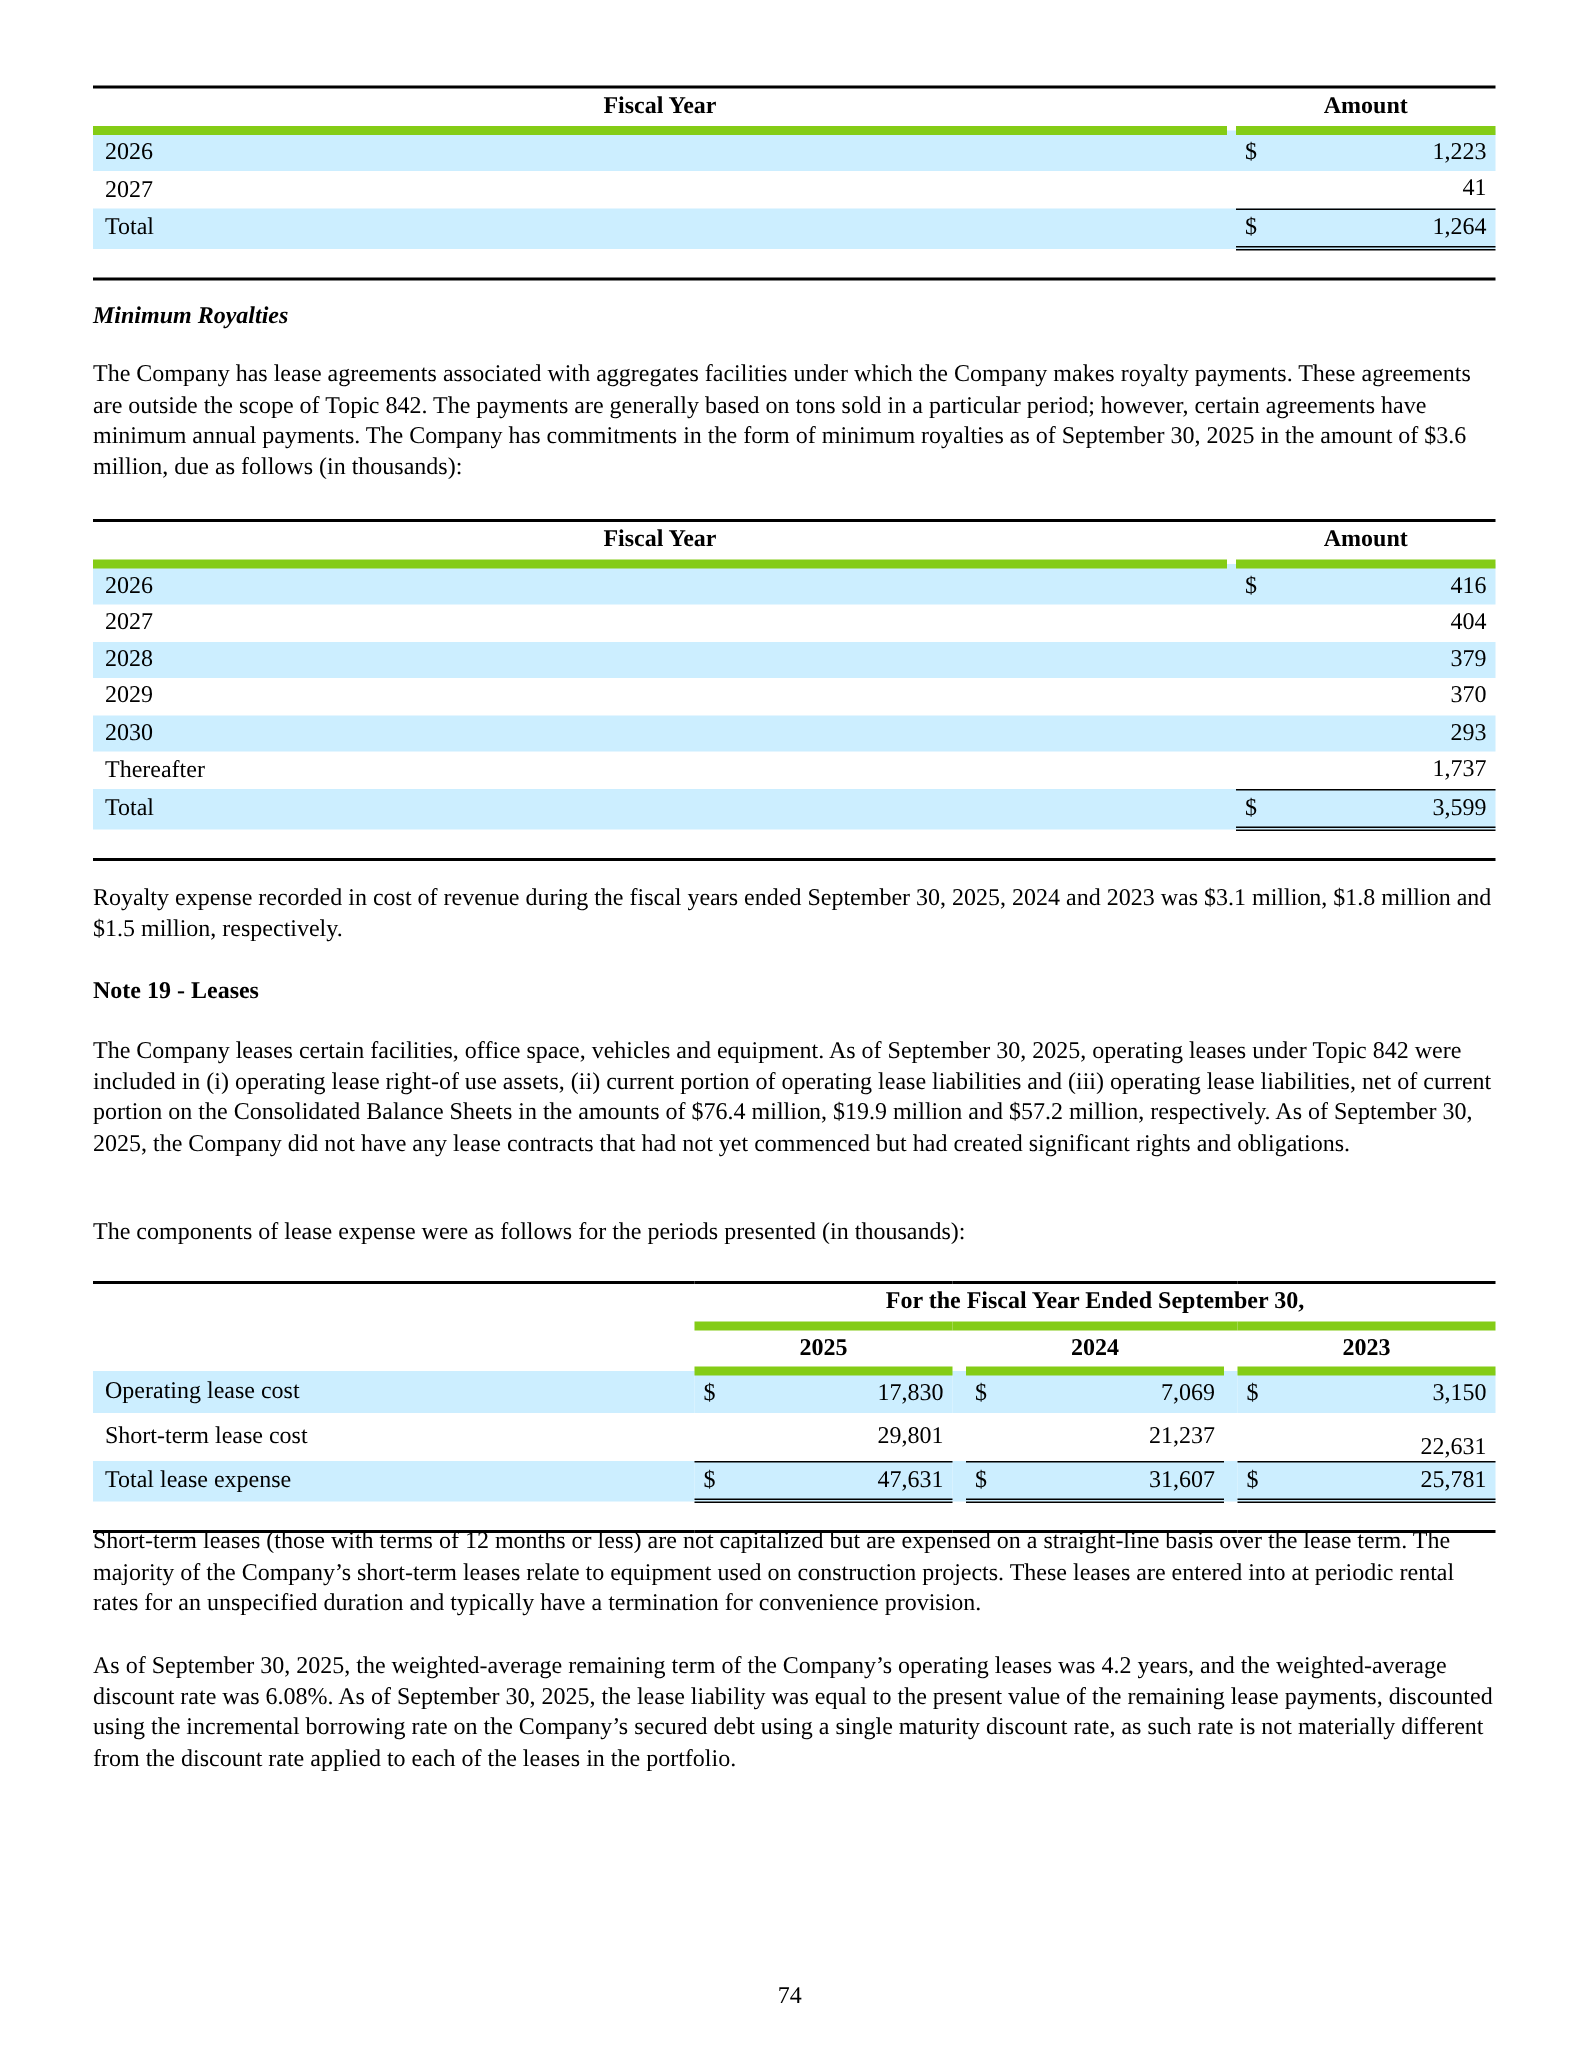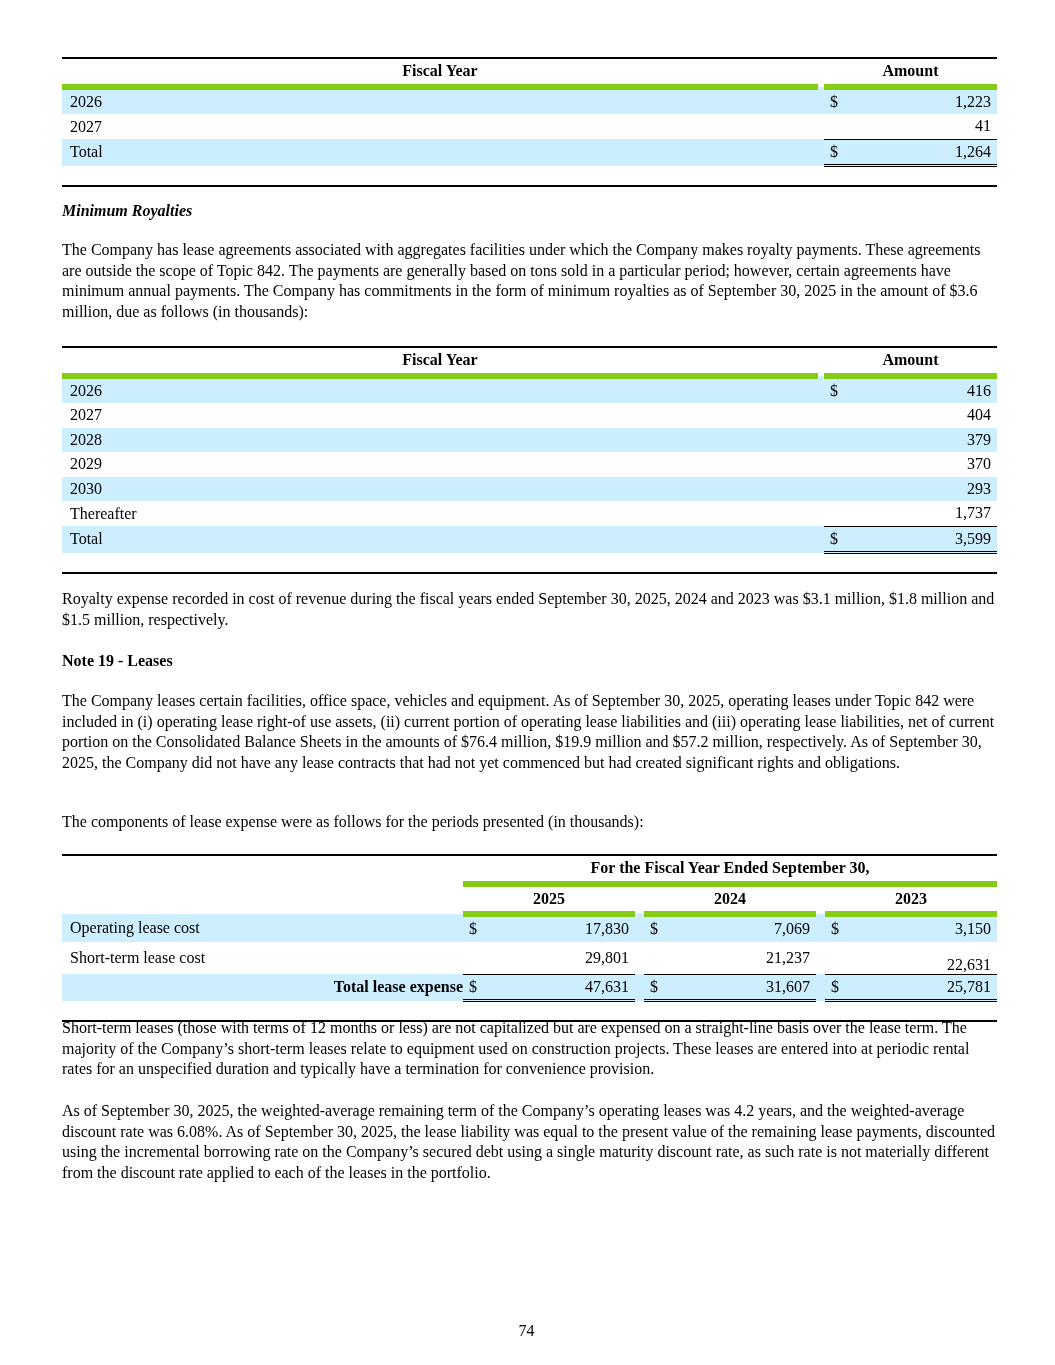--- a/index.html
+++ b/index.html
@@ -6,21 +6,21 @@
   body {
     width: 1055px; height: 1365px; position: relative; overflow: hidden;
     font-family: "Liberation Serif", serif; font-size: 16px; color: #000;
   }
   p { margin: 0; line-height: 20.5px; }
   .abs { position: absolute; left: 62px; width: 935px; }
 
   table { border-collapse: collapse; width: 935px; table-layout: fixed; }
   td, th { padding: 0; height: 24.5px; font-size: 16px; font-weight: normal; }
   .hl { background: #cceeff; }
-  .bold { font-weight: bold; text-align: right; }
+  .bold { font-weight: normal; }
   .num { text-align: right; padding-right: 6px; }
   .dol { text-align: left; padding-left: 6px; }
   .lab { padding-left: 8px; margin-left: 43px; }
   .topline { border-top: 2px solid #000; }
   .endline { border-bottom: 2px solid #000; height: 18px; }
   th.hdr { font-weight: bold; text-align: center; border-bottom: 6px solid #84cc16; }
   .ul-single { border-top: 1px solid #000; }
   .ul-double { border-bottom: 3px double #000; }
   .pagenum { position: absolute; top: 1322px; left: 0; width: 1053px; text-align: center; font-size: 16px; }
 </style>

